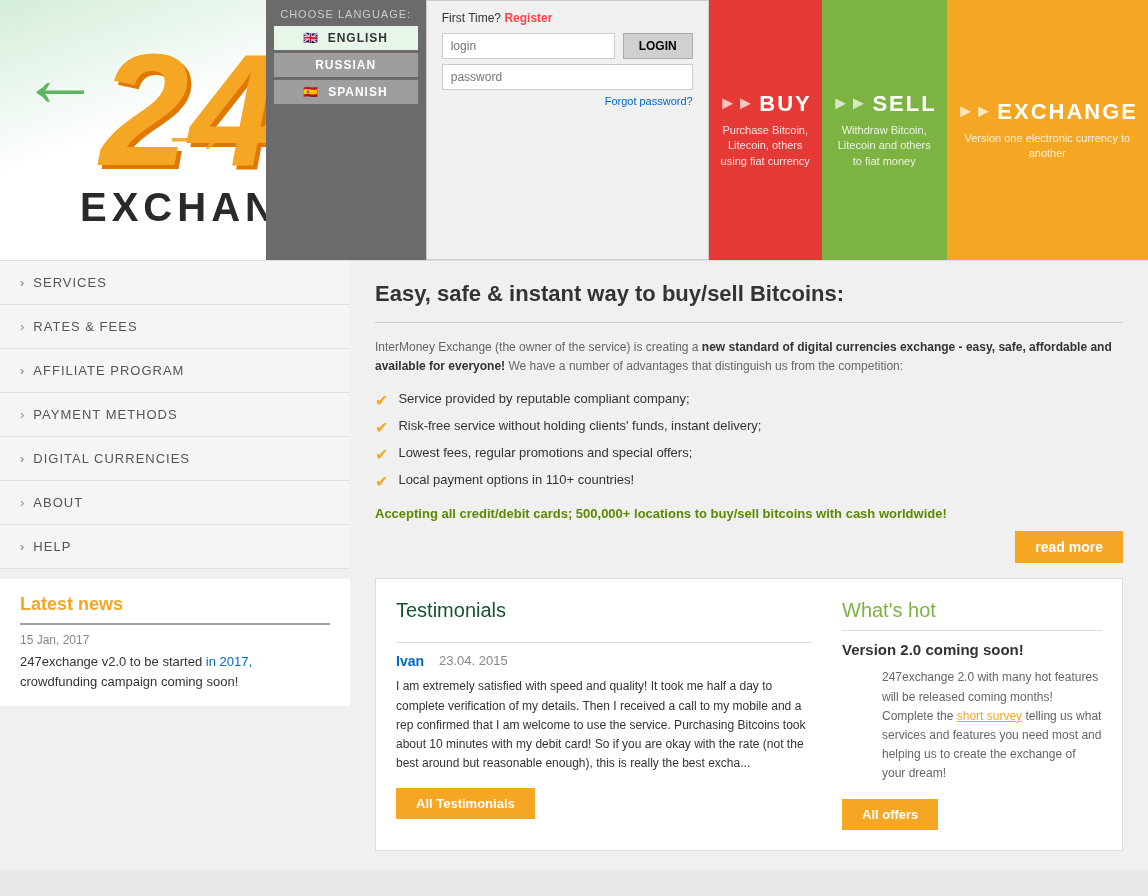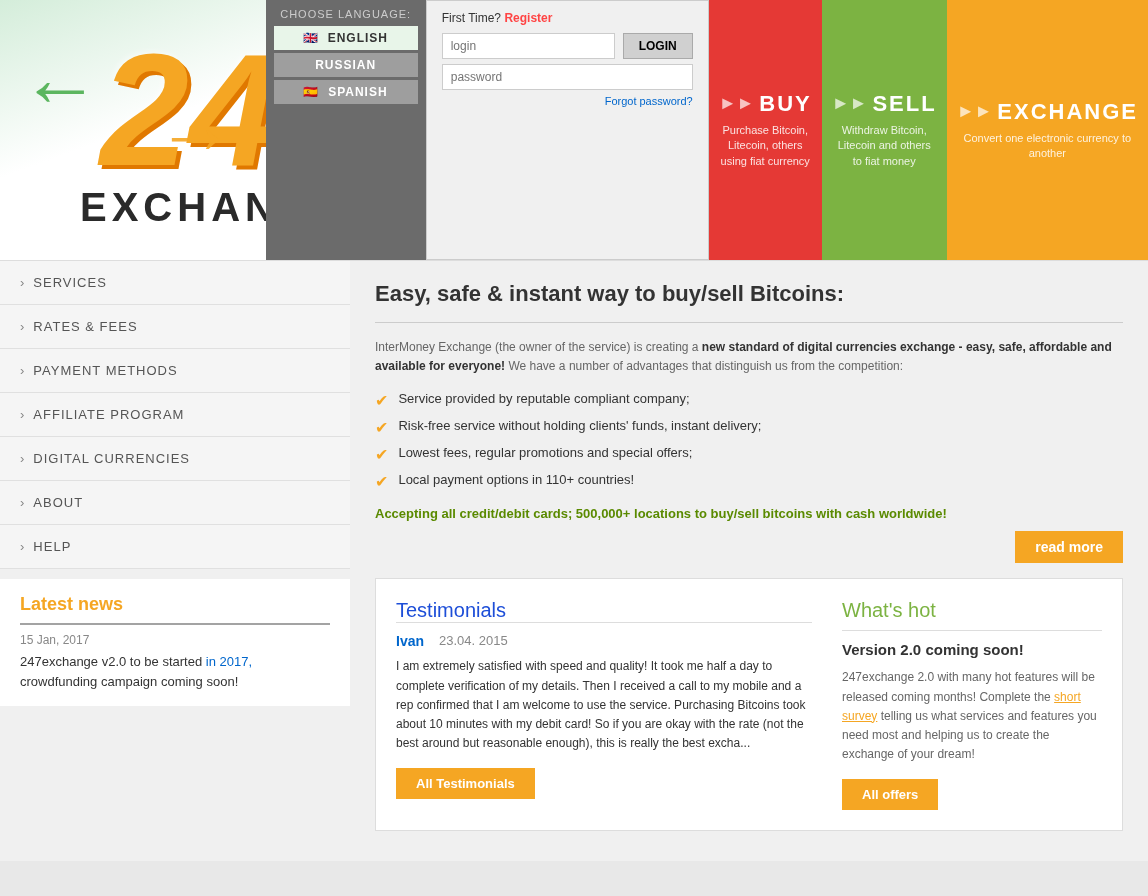--- a/index.html
+++ b/index.html
@@ -56,33 +56,33 @@
     .check-icon { color: #f5a623; margin-right: 10px; font-size: 16px; flex-shrink: 0; }
 
     .cta-link { display: block; color: #5a8a00; font-weight: bold; font-size: 13px; margin-bottom: 10px; text-decoration: none; }
 
     .read-more-btn { display: block; margin-left: auto; padding: 8px 20px; background: #f5a623; color: #fff; border: none; font-size: 14px; cursor: pointer; font-weight: bold; }
 
     
     .bottom-section { display: flex; background: #fff; border: 1px solid #ddd; padding: 20px; gap: 30px; margin-top: 15px; }
 
     .testimonials { flex: 1; }
-    .section-title-orange { font-size: 20px; color: #1d4ed8; margin-bottom: 10px; padding-bottom: 0; border-bottom: 1px solid #ddd; }
+    .section-title-orange { font-size: 20px; color: #14532d; margin-bottom: 10px; padding-bottom: 20px; border-bottom: 1px solid #ddd; }
     .section-title-green { font-size: 20px; color: #7cb342; margin-bottom: 10px; padding-bottom: 8px; border-bottom: 1px solid #ddd; }
 
     .testimonial-author { display: flex; gap: 15px; margin-bottom: 8px; }
     .author-name { font-size: 14px; font-weight: bold; color: #0066cc; }
     .author-date { font-size: 13px; color: #888; }
     .testimonial-text { font-size: 12px; color: #333; line-height: 1.6; }
 
     .all-testimonials-btn { display: inline-block; padding: 8px 20px; background: #f5a623; color: #fff; border: none; font-size: 13px; cursor: pointer; font-weight: bold; margin-top: 15px; }
 
     .whats-hot { width: 260px; min-width: 260px; }
     .hot-version { font-size: 15px; font-weight: bold; color: #333; margin-bottom: 10px; }
-    .hot-text { font-size: 12px; color: #666; line-height: 1.6; }
+    .hot-text { font-size: 12px; color: #666; line-height: 1.6; margin-left: 40px; }
     .hot-text a { color: #f5a623; }
 
     .all-offers-btn { display: inline-block; padding: 8px 20px; background: #f5a623; color: #fff; border: none; font-size: 13px; cursor: pointer; font-weight: bold; margin-top: 15px; }
 
     
     .logo-area { position: relative; width: 560px; height: 260px; overflow: hidden; background: linear-gradient(160deg, #d4edda 0%, #fff 50%); }
     .logo-text-247 { position: absolute; left: 100px; top: 30px; font-size: 160px; font-weight: 900; color: #f5a623; font-style: italic; line-height: 1; text-shadow: 4px 4px 0 #e07800, -2px -2px 6px rgba(255,255,255,0.5); z-index: 2; }
     .logo-text-exchange { position: absolute; left: 80px; top: 185px; font-size: 40px; font-weight: 900; color: #2a2a2a; letter-spacing: 5px; z-index: 2; }
     .arrow-left { position: absolute; left: 20px; top: 60px; font-size: 80px; color: #4caf50; transform: rotate(180deg); z-index: 3; opacity: 0.9; }
     .arrow-right-orange { position: absolute; right: 30px; top: 80px; font-size: 80px; color: #f5a623; z-index: 3; opacity: 0.9; }
@@ -148,34 +148,34 @@
           <span class="action-btn-arrows">►►</span>
           <span class="action-btn-title">SELL</span>
         </span>
         <div class="action-btn-desc">Withdraw Bitcoin, Litecoin and others to fiat money</div>
       </button>
       <button class="action-btn exchange">
         <span style="display:flex; align-items:center; justify-content:center;">
           <span class="action-btn-arrows">►►</span>
           <span class="action-btn-title">EXCHANGE</span>
         </span>
-        <div class="action-btn-desc">Convert one electronic currency to another</div>
+        <div class="action-btn-desc">Version one electronic currency to another</div>
       </button>
     </div>
   </div>
 </div>
 
 <div class="main-layout">
 
   <div class="sidebar">
     <nav class="sidebar-nav">
       <a class="sidebar-nav-item" href="#">SERVICES</a>
       <a class="sidebar-nav-item" href="#">RATES &amp; FEES</a>
+      <a class="sidebar-nav-item" href="#">AFFILIATE PROGRAM</a>
       <a class="sidebar-nav-item" href="#">PAYMENT METHODS</a>
-      <a class="sidebar-nav-item" href="#">AFFILIATE PROGRAM</a>
       <a class="sidebar-nav-item" href="#">DIGITAL CURRENCIES</a>
       <a class="sidebar-nav-item" href="#">ABOUT</a>
       <a class="sidebar-nav-item" href="#">HELP</a>
     </nav>
 
     <div class="latest-news">
       <div class="latest-news-title">Latest news</div>
       <div class="news-date">15 Jan, 2017</div>
       <div class="news-text">
         247exchange v2.0 to be started <a href="#">in 2017,</a> crowdfunding campaign coming soon!

